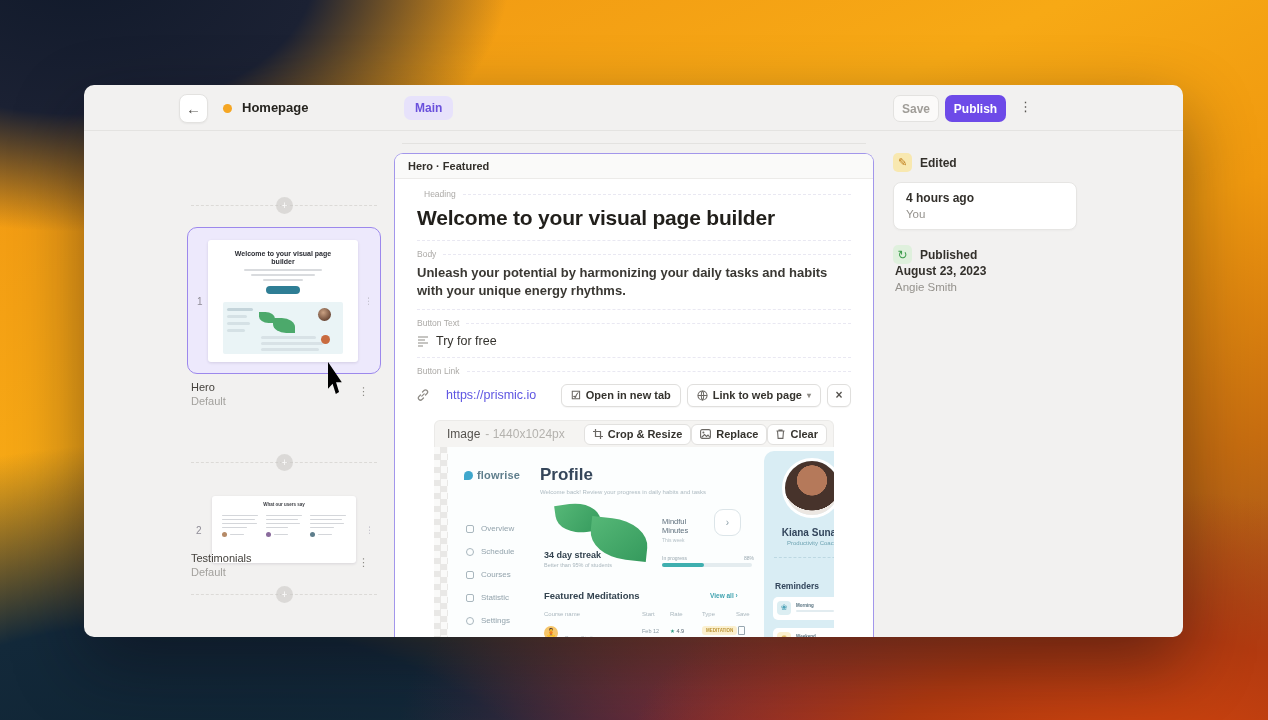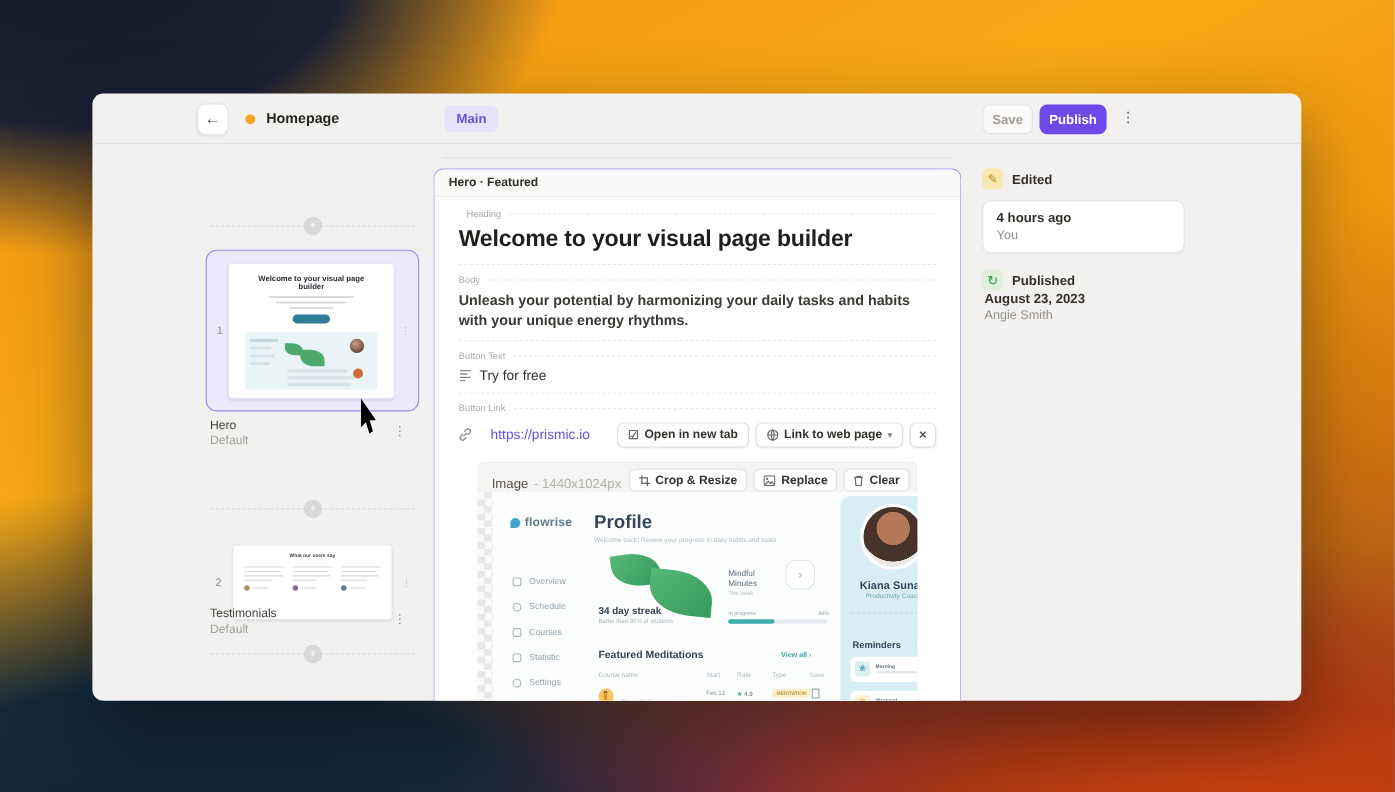--- a/index.html
+++ b/index.html
@@ -72,24 +72,24 @@
   .mini-icon { width:12px; height:12px; color:#8E8B86; flex:none; }
   .link-row { display:flex; align-items:center; margin:7px 0 0; height:24px; }
   .link-url { display:flex; align-items:center; gap:17px; font-size:12.5px; color:#5E55E2; }
   .link-actions { margin-left:auto; display:flex; gap:6px; }
   .chip { height:23px; background:#fff; border:1px solid #E0DFDD; border-radius:6px; box-shadow:0 1px 1px rgba(0,0,0,.04); display:flex; align-items:center; gap:5px; padding:0 9px; font-size:11px; font-weight:bold; color:#35332E; cursor:pointer; }
   .chip .glyph { color:#6B6864; font-size:11px; }
   .chip.icon-only { width:24px; justify-content:center; padding:0; color:#55524E; font-size:12px; }
   .caret { font-size:8px; color:#8E8B86; }
   
   .image-section { margin:13px 17px 0 17px; }
-  .image-bar { height:27px; background:#F5F4F2; border:1px solid #EBEAE8; border-bottom:none; border-radius:6px 6px 0 0; display:flex; align-items:flex-end; padding:0 6px 0 12px; }
+  .image-bar { height:27px; background:#F5F4F2; border:1px solid #EBEAE8; border-bottom:none; border-radius:6px 6px 0 0; display:flex; align-items:center; padding:0 6px 0 12px; }
   .image-bar .img-label { font-size:12px; color:#55524E; }
   .image-bar .img-dims { font-size:12px; color:#B4B2AE; margin-left:5px; }
-  .image-bar .bar-actions { margin-left:auto; display:flex; gap:6px; }
+  .image-bar .bar-actions { margin-left:auto; display:flex; gap:0; }
   .bar-btn { height:21px; background:#fff; border:1px solid #E2E1DF; border-radius:6px; display:flex; align-items:center; gap:5px; padding:0 8px; font-size:11px; font-weight:bold; color:#35332E; cursor:pointer; }
   .image-preview { position:relative; height:216px; background:repeating-conic-gradient(#E9E8E6 0% 25%, #FAFAF9 0% 50%) 0 0 / 13px 13px; overflow:hidden; }
   
   .app { position:absolute; left:14px; top:0; width:418px; height:216px; background:#FCFEFE; }
   .app-logo { position:absolute; left:16px; top:22px; display:flex; align-items:center; gap:4px; }
   .logo-dot { width:9px; height:9px; border-radius:50% 50% 50% 0; background:#3FA7CC; }
   .logo-text { font-size:11px; font-weight:bold; color:#5F7E8C; letter-spacing:.2px; }
   .app-nav { position:absolute; left:18px; top:70px; }
   .app-nav .nav-item { display:flex; align-items:center; gap:7px; height:23px; font-size:8px; color:#93A3AC; }
   .nav-glyph { width:8px; height:8px; border:1.2px solid #A9B7BE; border-radius:2px; }

